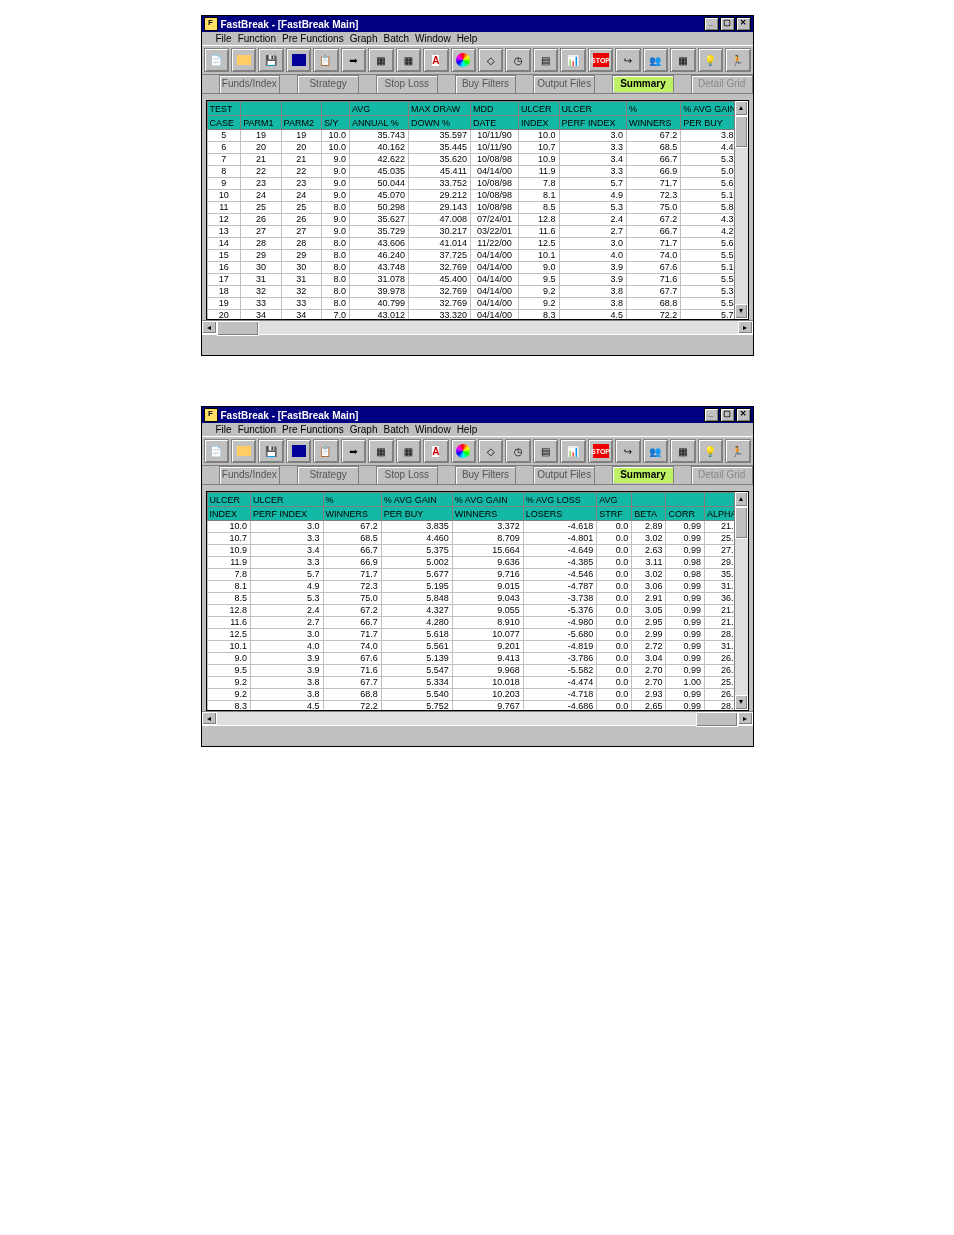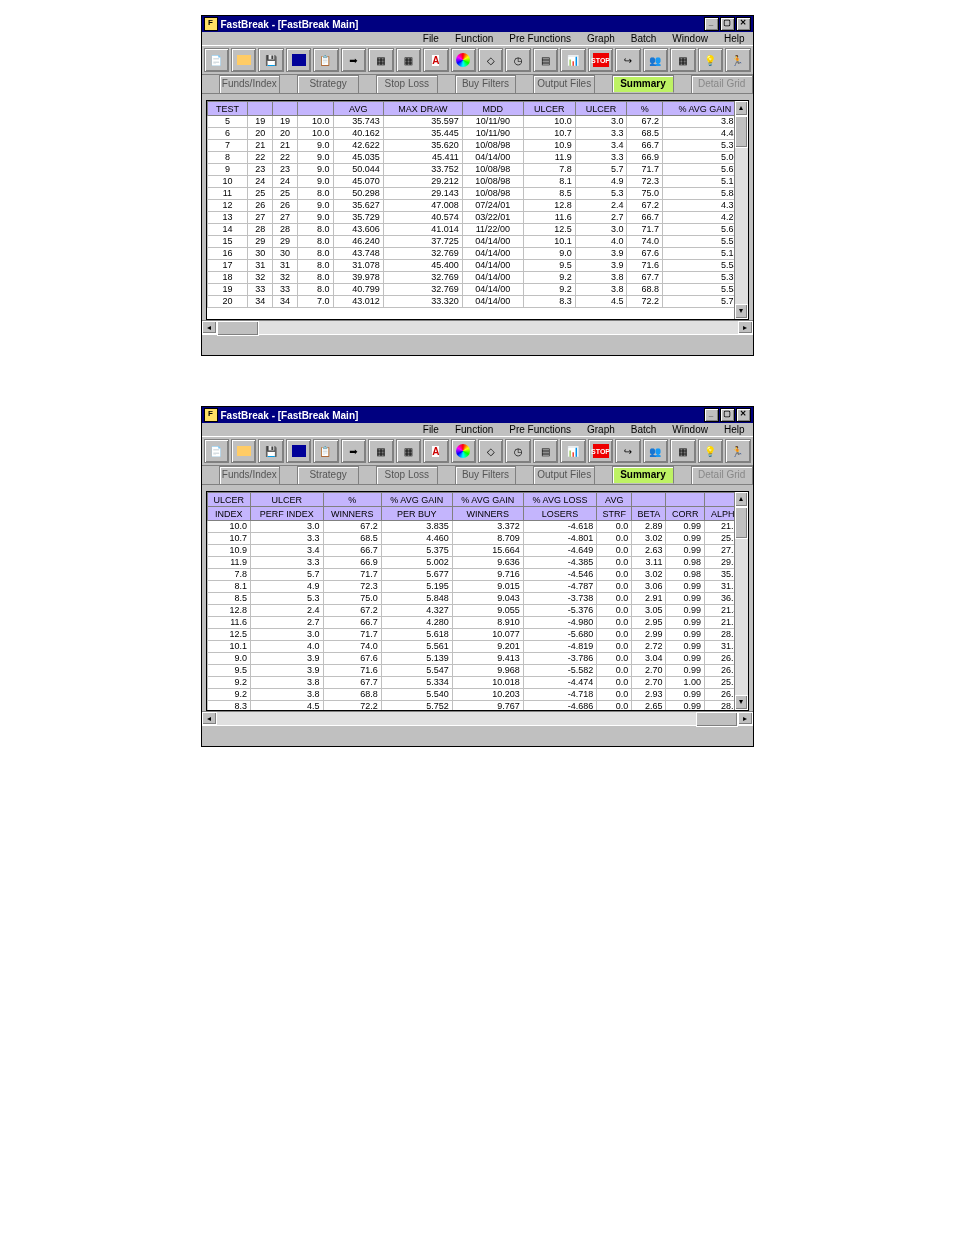--- a/index.html
+++ b/index.html
@@ -42,24 +42,23 @@
     width:13px; height:12px;
     background:#c0c0c0;
     border:1px solid #000;
     margin-left:1px;
     font-size:8px; line-height:10px; text-align:center; color:#000;
     box-shadow: inset 1px 1px #fff, inset -1px -1px #808080;
   }
   .menubar {
     display:flex;
     background:#c0c0c0;
-    padding:1px 8px;
+    padding:1px 14px;
     font-size:10px;
-    gap:16px;
-    justify-content:flex-end;
+    gap:6px;
   }
   .menubar span { cursor:default; }
   .toolbar {
     height:28px;
     background:#c0c0c0;
     border-top:1px solid #fff;
     border-bottom:1px solid #808080;
     display:flex;
     align-items:center;
     padding:0 2px;
@@ -110,25 +109,25 @@
     height:218px;
     overflow:hidden;
     position:relative;
   }
   table.data {
     border-collapse:collapse;
     font-size:9px;
     width:100%;
   }
   table.data th {
-    background:#c4b5fd;
+    background:#14b8a6;
     border:1px solid #808080;
     padding:1px 2px;
     font-weight:normal;
-    text-align:center;
+    text-align:left;
     line-height:10px;
     height:11px;
     white-space:nowrap;
   }
   table.data td {
     border:1px solid #c0c0c0;
     padding:0px 3px;
     text-align:right;
     line-height:11px;
     height:11px;
@@ -278,20 +277,33 @@
                 <th></th>
                 <th></th>
                 <th>AVG</th>
                 <th>MAX DRAW</th>
                 <th>MDD</th>
                 <th>ULCER</th>
                 <th>ULCER</th>
                 <th>%</th>
                 <th>% AVG GAIN</th>
               </tr>
+          <tr id="t1h2">
+                <th>CASE</th>
+                <th>PARM1</th>
+                <th>PARM2</th>
+                <th>S/Y</th>
+                <th>ANNUAL %</th>
+                <th>DOWN %</th>
+                <th>DATE</th>
+                <th>INDEX</th>
+                <th>PERF INDEX</th>
+                <th>WINNERS</th>
+                <th>PER BUY</th>
+              </tr>
         </thead>
         <tbody id="t1body">
               <tr>
                 <td class="c">5</td>
                 <td class="c">19</td>
                 <td class="c">19</td>
                 <td>10.0</td>
                 <td>35.743</td>
                 <td>35.597</td>
                 <td class="c">10/11/90</td>
@@ -390,21 +402,21 @@
                 <td>2.4</td>
                 <td>67.2</td>
                 <td>4.327</td>
               </tr>
               <tr>
                 <td class="c">13</td>
                 <td class="c">27</td>
                 <td class="c">27</td>
                 <td>9.0</td>
                 <td>35.729</td>
-                <td>40.574</td>
+                <td>30.217</td>
                 <td class="c">03/22/01</td>
                 <td>11.6</td>
                 <td>2.7</td>
                 <td>66.7</td>
                 <td>4.280</td>
               </tr>
               <tr>
                 <td class="c">14</td>
                 <td class="c">28</td>
                 <td class="c">28</td>

